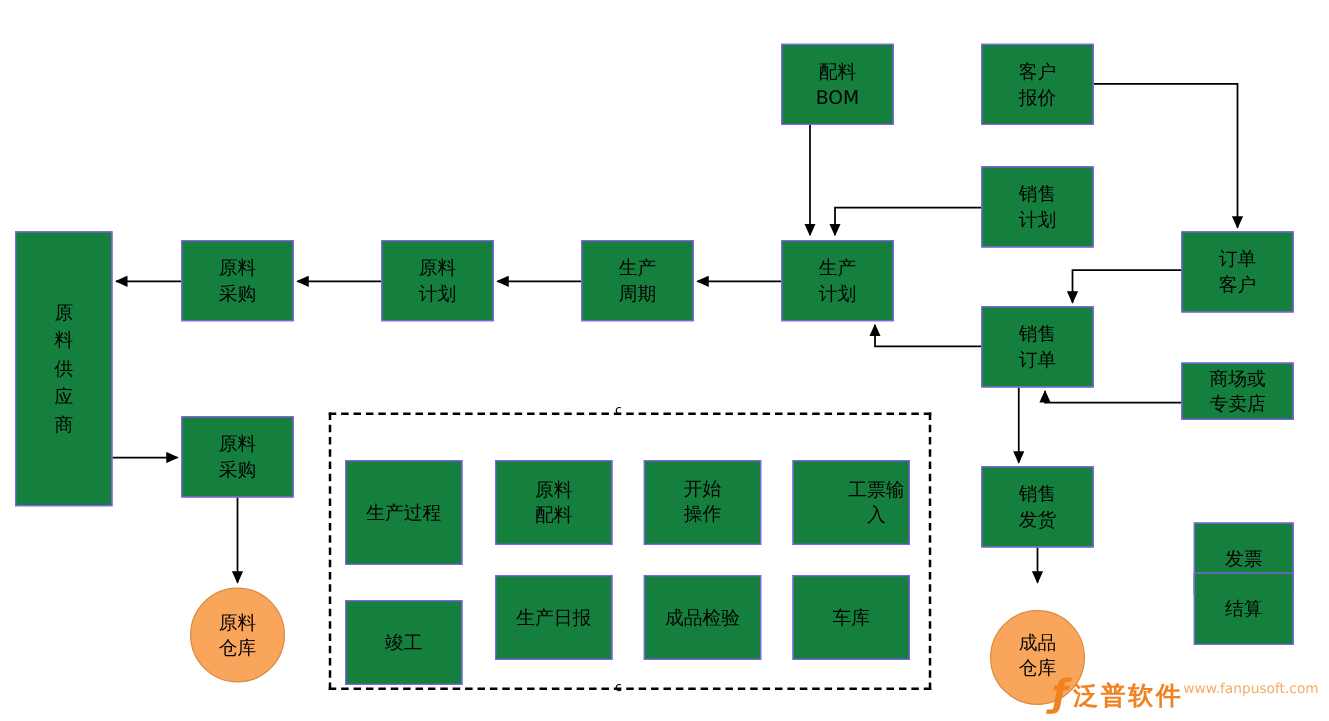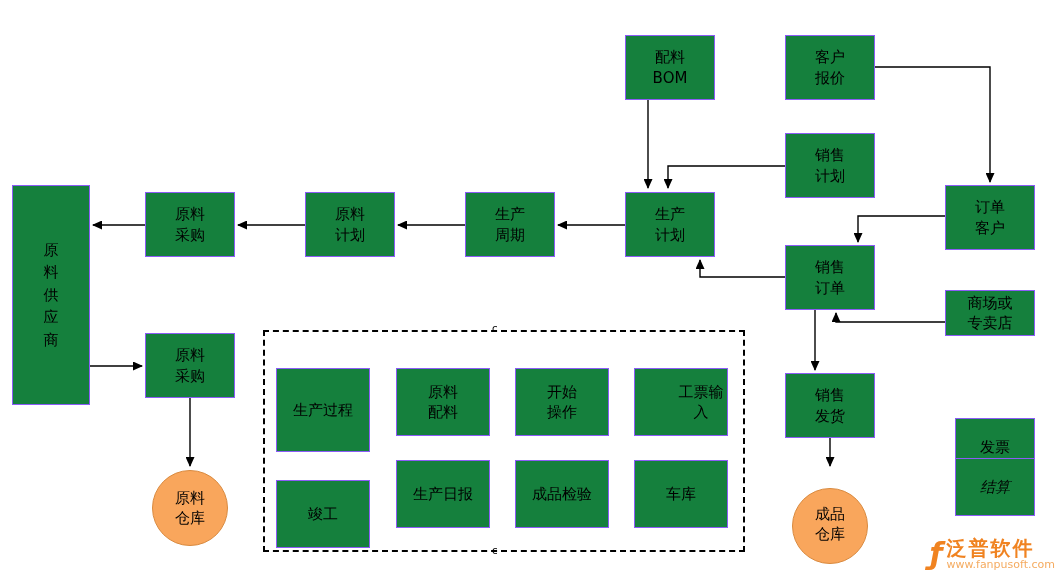--- a/index.html
+++ b/index.html
@@ -13,21 +13,21 @@
     box-sizing:border-box;
   }
   .node.circle{border-radius:50%;background:#F9A65C;border:1px solid #d98a3f;}
   .dashedbox{
     position:absolute;z-index:1;border:2px dashed #000000;background:transparent;
     box-sizing:border-box;
   }
   .cmark{position:absolute;z-index:2;font-size:10px;color:#000;line-height:1;}
   .logo{position:absolute;z-index:3;right:8px;bottom:6px;text-align:left;display:flex;align-items:center;gap:4px;}
   .logo .glyph{font-size:30px;font-style:italic;font-weight:bold;color:#f08321;line-height:1;}
-  .logo .words{display:flex;flex-direction:column;justify-content:space-between;}
+  .logo .words{display:flex;flex-direction:row;justify-content:space-between;}
   .logo .name{font-size:20px;font-weight:bold;color:#f08321;letter-spacing:2px;line-height:1.1;}
   .logo .url{font-size:11px;color:#f5ab60;line-height:1.1;}
 </style>
 </head>
 <body>
 
 <div id="canvas">
 
   <svg class="wires" viewBox="0 0 1063 577">
     <defs>
@@ -106,21 +106,21 @@
 专卖店</span></div>
 
   <div class="node" style="left:145px;top:333px;width:90px;height:65px;"><span>原料
 采购</span></div>
 
   <div class="node" style="left:785px;top:373px;width:90px;height:65px;"><span>销售
 发货</span></div>
 
   <div class="node" style="left:955px;top:378px;width:80px;height:58px;margin-top:40px;"><span>发票</span></div>
 
-  <div class="node" style="left:955px;top:458px;width:80px;height:58px;font-style:italic;"><span>结算</span></div>
+  <div class="node" style="left:955px;top:458px;width:80px;height:58px;"><span>结算</span></div>
 
   <div class="node circle" style="left:152px;top:470px;width:76px;height:76px;"><span>原料
 仓库</span></div>
 
   <div class="node circle" style="left:792px;top:488px;width:76px;height:76px;font-family:Liberation Mono, monospace;"><span>成品
 仓库</span></div>
 
   <div class="node" style="left:276px;top:368px;width:94px;height:84px;"><span>生产过程</span></div>
   <div class="node" style="left:396px;top:368px;width:94px;height:68px;"><span>原料
 配料</span></div>

